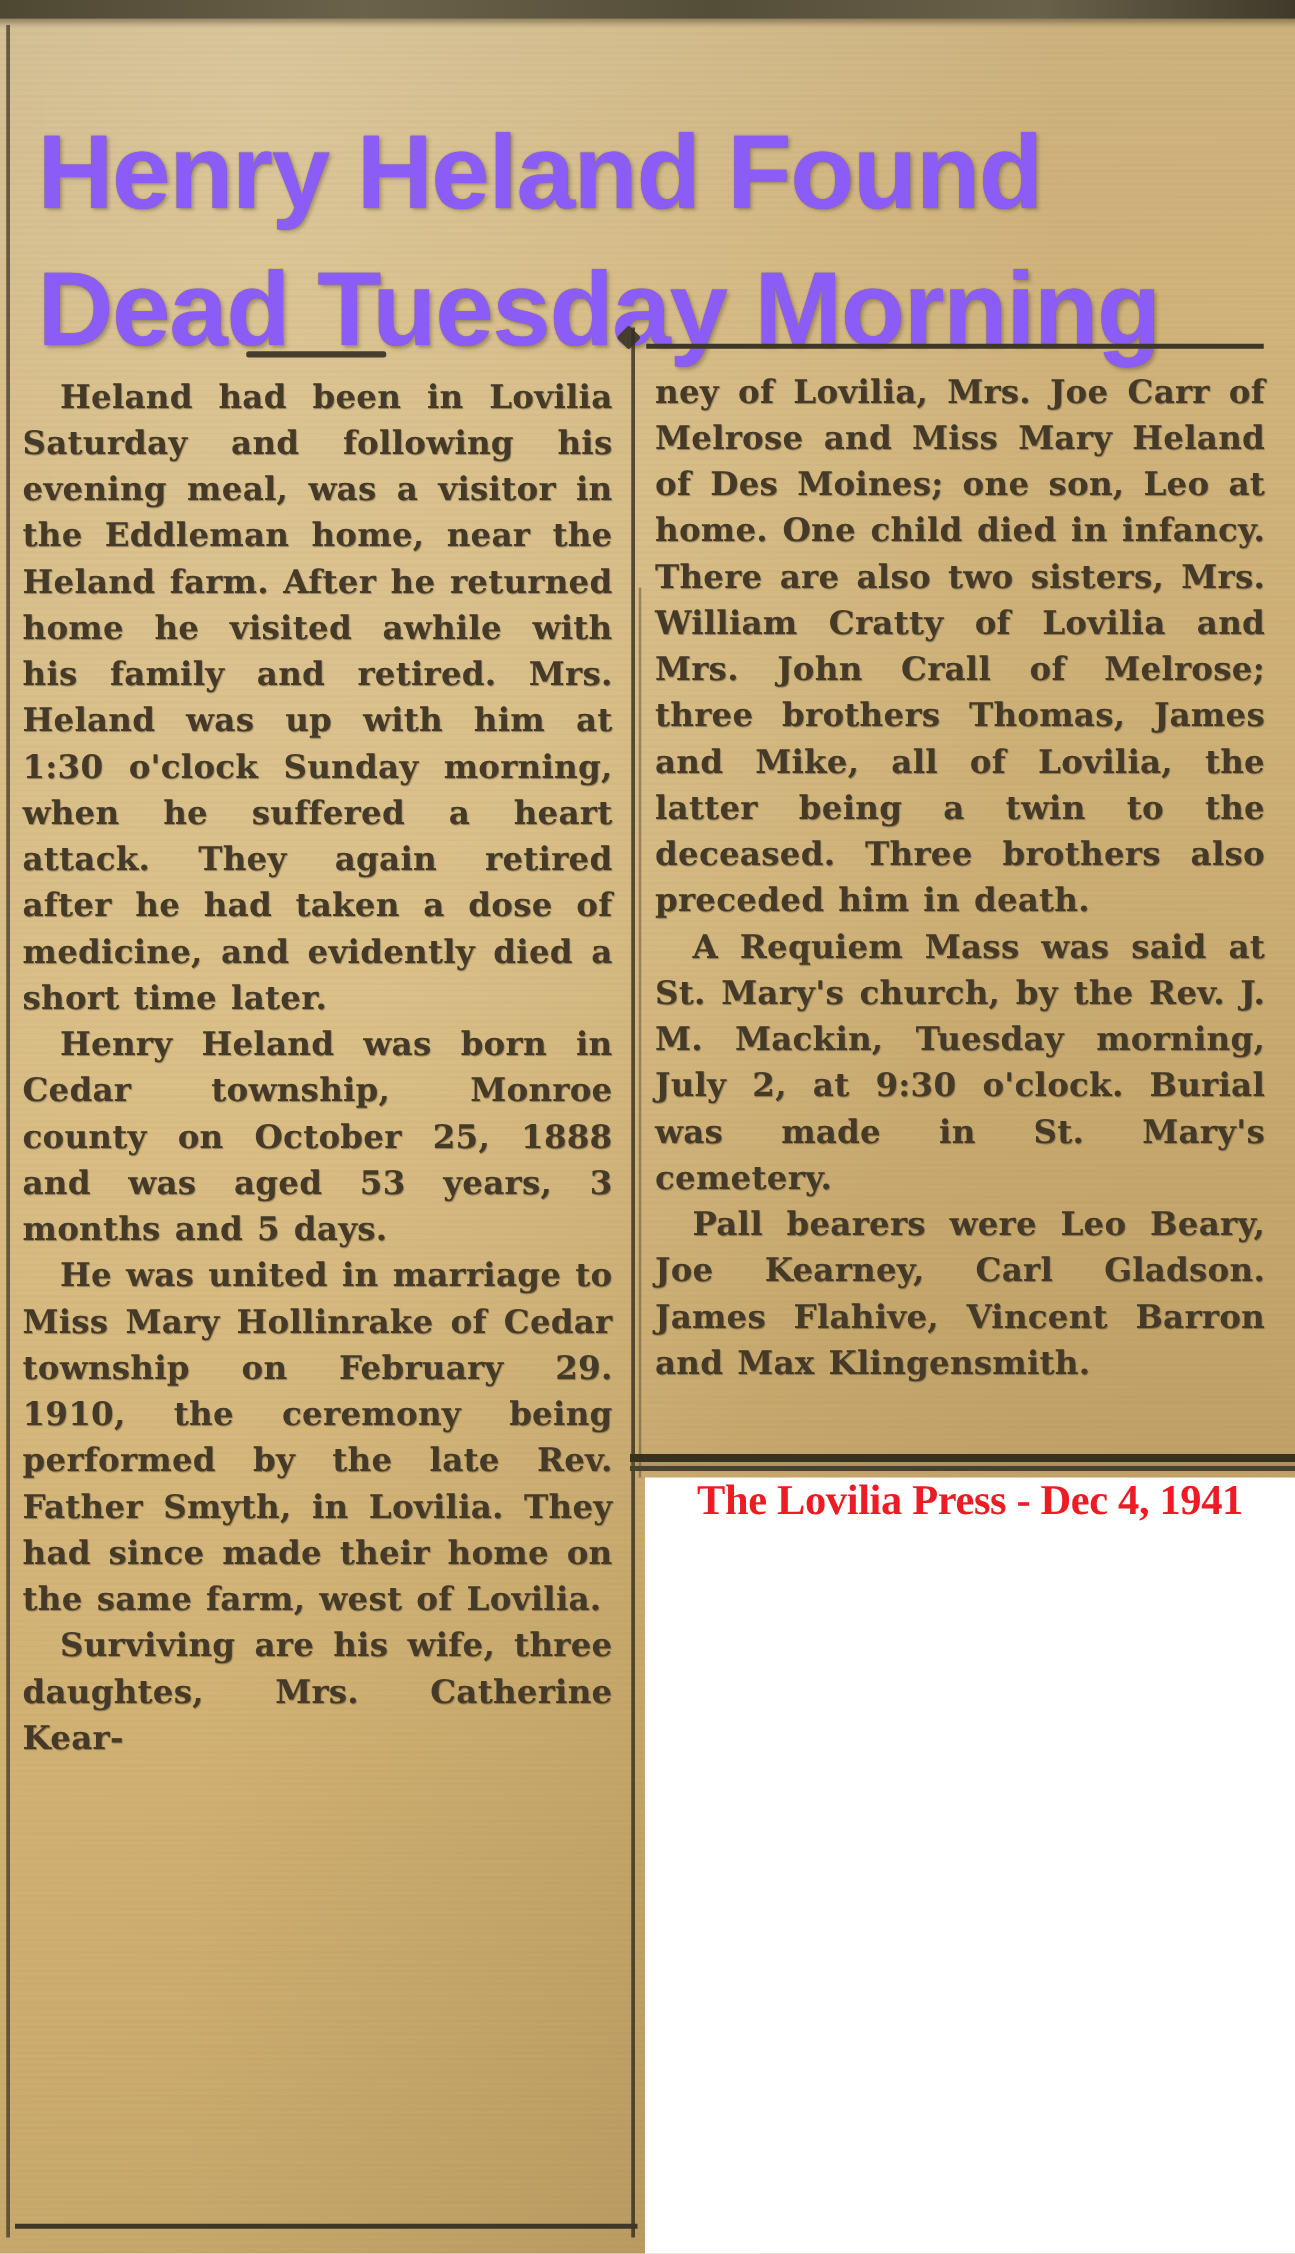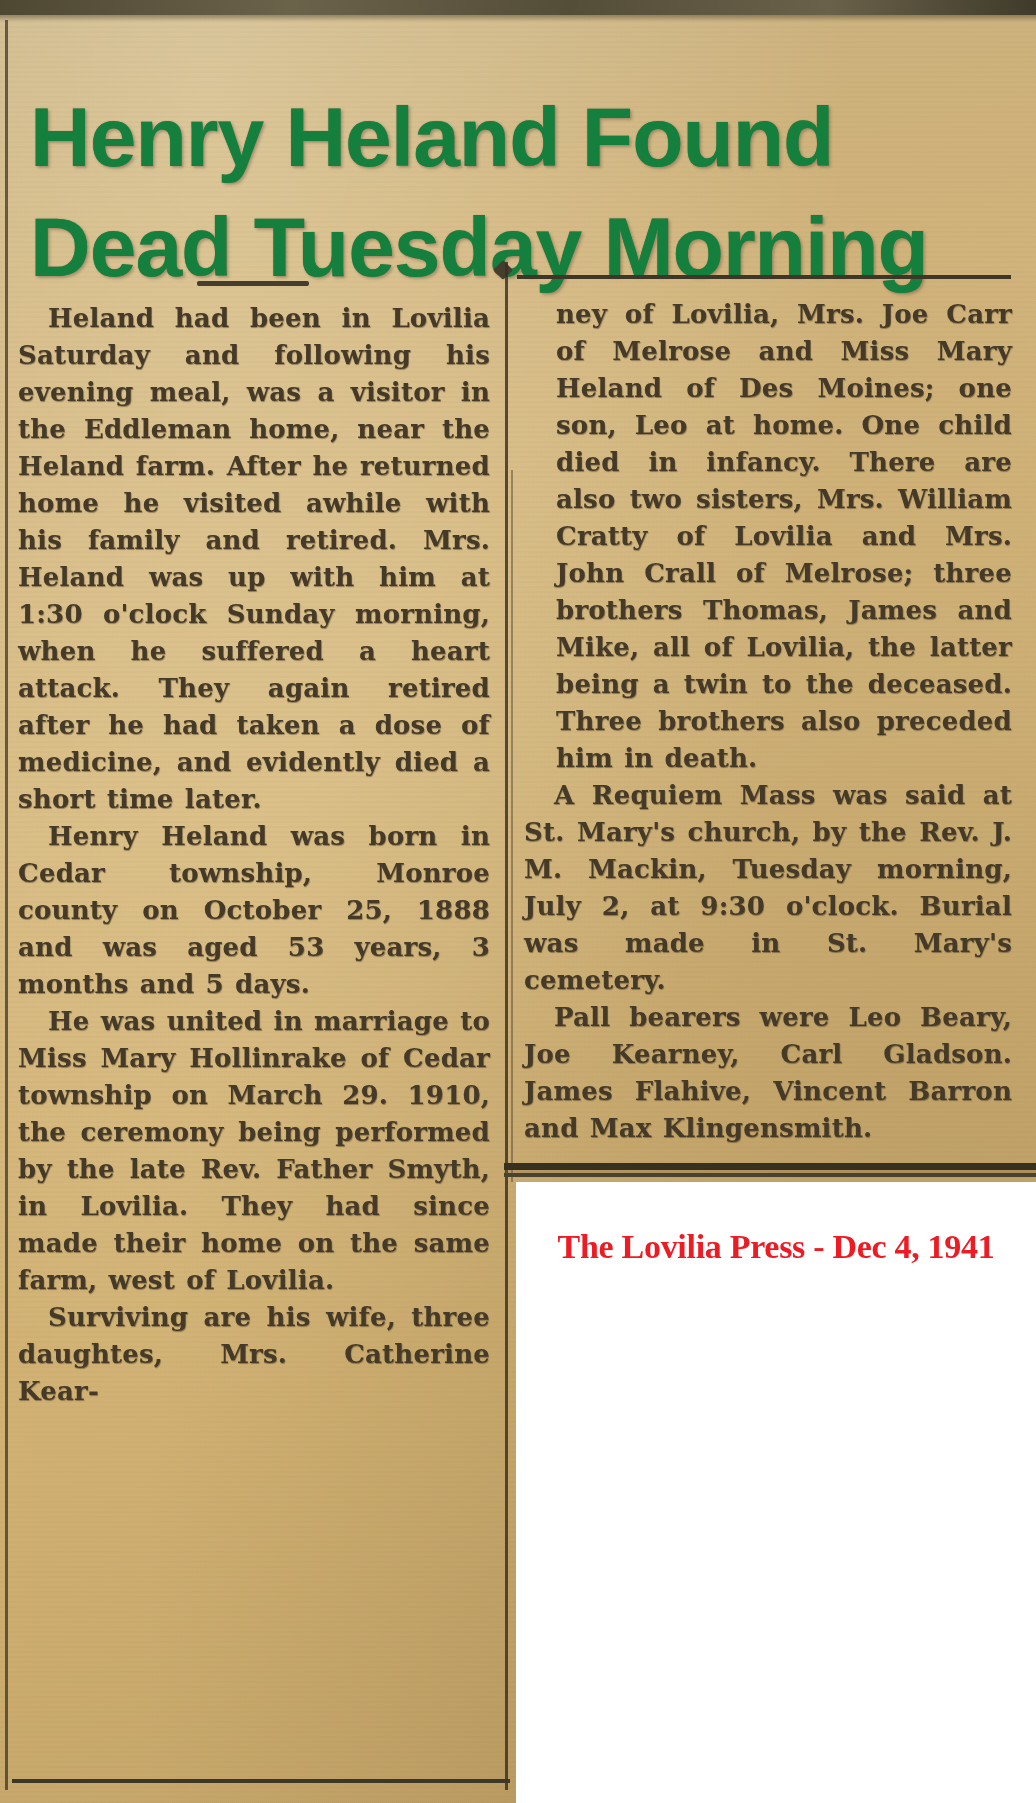--- a/index.html
+++ b/index.html
@@ -51,21 +51,21 @@
     position:absolute;left:504px;top:1161px;width:532px;height:20px;
     background:linear-gradient(to bottom,
       rgba(0,0,0,0) 0 2px, #39311f 2px 9px, rgba(120,100,60,0.25) 9px 12px,
       #4a4230 12px 16px, rgba(0,0,0,0) 16px);
   }
   
   .headline{
     position:absolute;left:30px;top:26px;width:1000px;
     font-family:"Liberation Sans", sans-serif;
     font-weight:700;font-size:84px;line-height:110px;letter-spacing:-1px;
-    color:#15803d;
+    color:#8b5cf6;
     text-shadow:2px 2px 3px rgba(74,65,50,0.35), 0 0 1px rgba(74,65,50,0.55);
   }
   .headline-divider{
     position:absolute;left:197px;top:281px;width:112px;height:5px;
     background:#453d2d;border-radius:2px;
   }
   .diamond{
     position:absolute;left:496px;top:263px;width:14px;height:14px;
     background:#453d2d;transform:rotate(45deg);border-radius:2px;
   }
@@ -73,28 +73,28 @@
   .column{
     position:absolute;
     font-family:"DejaVu Serif", serif;
     font-weight:700;font-size:26px;line-height:37px;
     color:#453a28;text-align:justify;letter-spacing:0.2px;word-spacing:2px;
     text-shadow:0.6px 0.8px 0.9px rgba(55,42,25,0.45);
   }
   .column-left{left:18px;top:300px;width:472px;}
   .column-right{left:524px;top:296px;width:488px;}
   .column p{margin:0;text-indent:30px;}
-  .column p.no-indent{text-indent:0;margin-left:32px;}
+  .column p.no-indent{text-indent:0;}
   
   .white-panel{
     position:absolute;left:516px;top:1182px;width:520px;height:621px;
     background:#ffffff;
   }
   .caption{
-    margin:0;padding-top:46px;text-align:center;
+    margin:0;text-align:center;
     font-family:"Liberation Serif", serif;
     font-weight:700;font-size:34px;letter-spacing:-0.3px;
     color:#ed1c24;
   }
 </style>
 </head>
 <body>
 
 <div class="paper"></div>
 <div class="top-band"></div>
@@ -110,21 +110,21 @@
 
 <div class="col-divider"></div>
 <div class="col-divider-2"></div>
 <div class="right-clip-top"></div>
 <div class="right-clip-bottom"></div>
 <div class="left-clip-bottom"></div>
 
 <div class="column column-left">
   <p>Heland had been in Lovilia Saturday and following his evening meal, was a visitor in the Eddleman home, near the Heland farm. After he returned home he visited awhile with his family and retired. Mrs. Heland was up with him at 1:30 o'clock Sunday morning, when he suffered a heart attack. They again retired after he had taken a dose of medicine, and evidently died a short time later.</p>
   <p>Henry Heland was born in Cedar township, Monroe county on October 25, 1888 and was aged 53 years, 3 months and 5 days.</p>
-  <p>He was united in marriage to Miss Mary Hollinrake of Cedar township on March 29. 1910, the ceremony being performed by the late Rev. Father Smyth, in Lovilia. They had since made their home on the same farm, west of Lovilia.</p>
+  <p>He was united in marriage to Miss Mary Hollinrake of Cedar township on February 29. 1910, the ceremony being performed by the late Rev. Father Smyth, in Lovilia. They had since made their home on the same farm, west of Lovilia.</p>
   <p>Surviving are his wife, three daughtes, Mrs. Catherine Kear-</p>
 </div>
 
 <div class="column column-right">
   <p class="no-indent">ney of Lovilia, Mrs. Joe Carr of Melrose and Miss Mary Heland of Des Moines; one son, Leo at home. One child died in infancy. There are also two sisters, Mrs. William Cratty of Lovilia and Mrs. John Crall of Melrose; three brothers Thomas, James and Mike, all of Lovilia, the latter being a twin to the deceased. Three brothers also preceded him in death.</p>
   <p>A Requiem Mass was said at St. Mary's church, by the Rev. J. M. Mackin, Tuesday morning, July 2, at 9:30 o'clock. Burial was made in St. Mary's cemetery.</p>
   <p>Pall bearers were Leo Beary, Joe Kearney, Carl Gladson. James Flahive, Vincent Barron and Max Klingensmith.</p>
 </div>
 
 <div class="white-panel">

